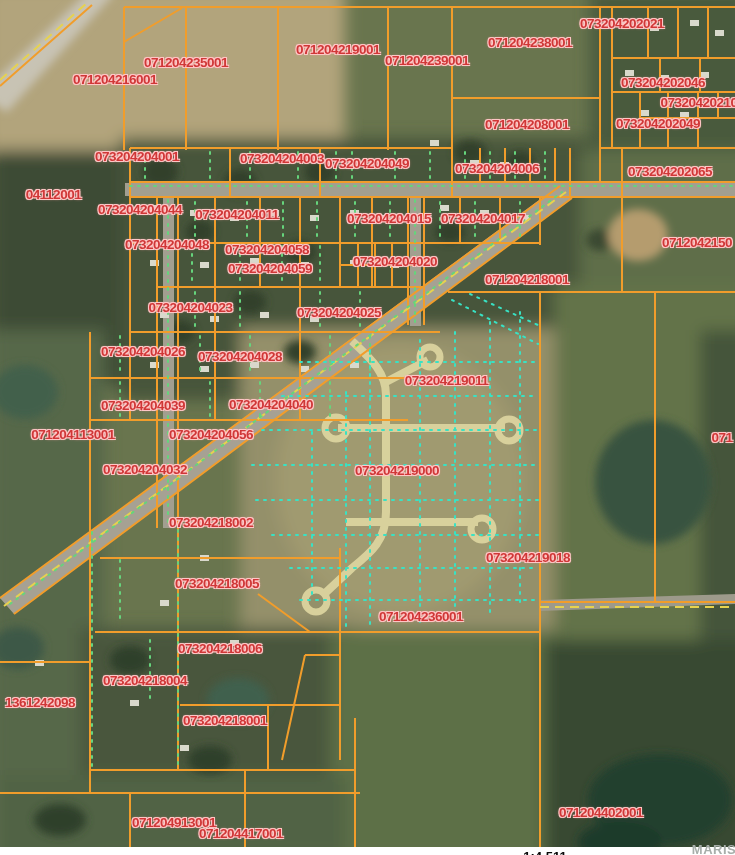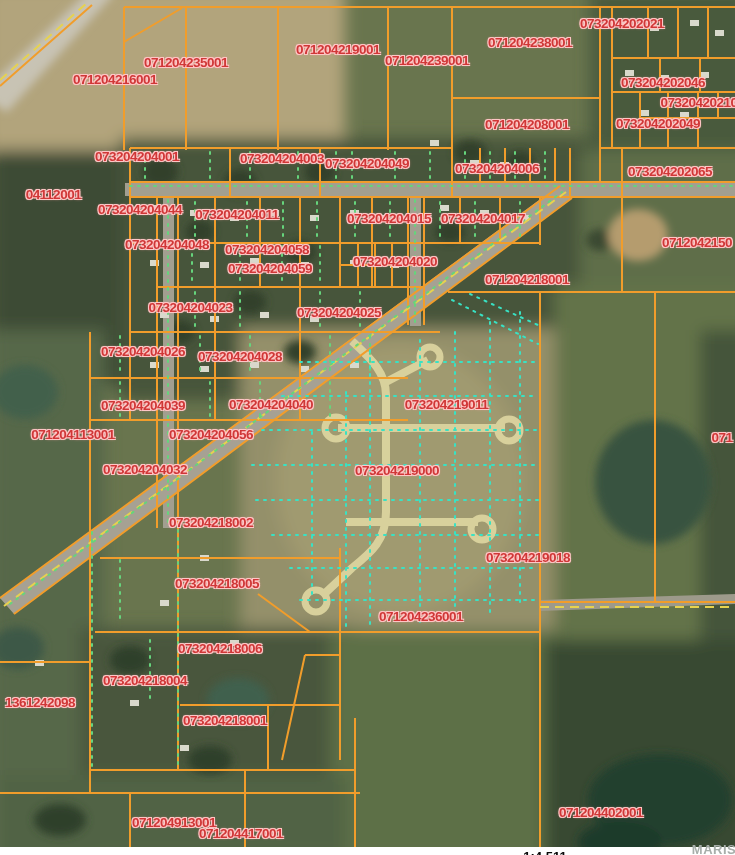--- a/index.html
+++ b/index.html
@@ -228,21 +228,21 @@
       <div class="parcel-label" style="left: 267px; top: 249px;">073204204058</div>
       <div class="parcel-label" style="left: 270px; top: 268px;">073204204059</div>
       <div class="parcel-label" style="left: 395px; top: 261px;">073204204020</div>
       <div class="parcel-label" style="left: 527px; top: 279px;">071204218001</div>
       <div class="parcel-label" style="left: 171px; top: 307px; padding-left: 39px;">073204204023</div>
       <div class="parcel-label" style="left: 339px; top: 312px;">073204204025</div>
       <div class="parcel-label" style="left: 143px; top: 351px;">073204204026</div>
       <div class="parcel-label" style="left: 240px; top: 356px;">073204204028</div>
       <div class="parcel-label" style="left: 143px; top: 405px;">073204204039</div>
       <div class="parcel-label" style="left: 271px; top: 404px;">073204204040</div>
-      <div class="parcel-label" style="left: 425px; top: 404px; padding-left: 43px;">073204219011</div>
+      <div class="parcel-label" style="left: 425px; top: 380px; padding-left: 43px;">073204219011</div>
       <div class="parcel-label" style="left: 55px; top: 434px; padding-left: 36px;">071204113001</div>
       <div class="parcel-label" style="left: 211px; top: 434px;">073204204056</div>
       <div class="parcel-label" style="left: 722px; top: 437px;">071</div>
       <div class="parcel-label" style="left: 145px; top: 469px;">073204204032</div>
       <div class="parcel-label" style="left: 397px; top: 470px;">073204219000</div>
       <div class="parcel-label" style="left: 211px; top: 522px;">073204218002</div>
       <div class="parcel-label" style="left: 512px; top: 557px; padding-left: 32px;">073204219018</div>
       <div class="parcel-label" style="left: 217px; top: 583px;">073204218005</div>
       <div class="parcel-label" style="left: 421px; top: 616px;">071204236001</div>
       <div class="parcel-label" style="left: 220px; top: 648px;">073204218006</div>

